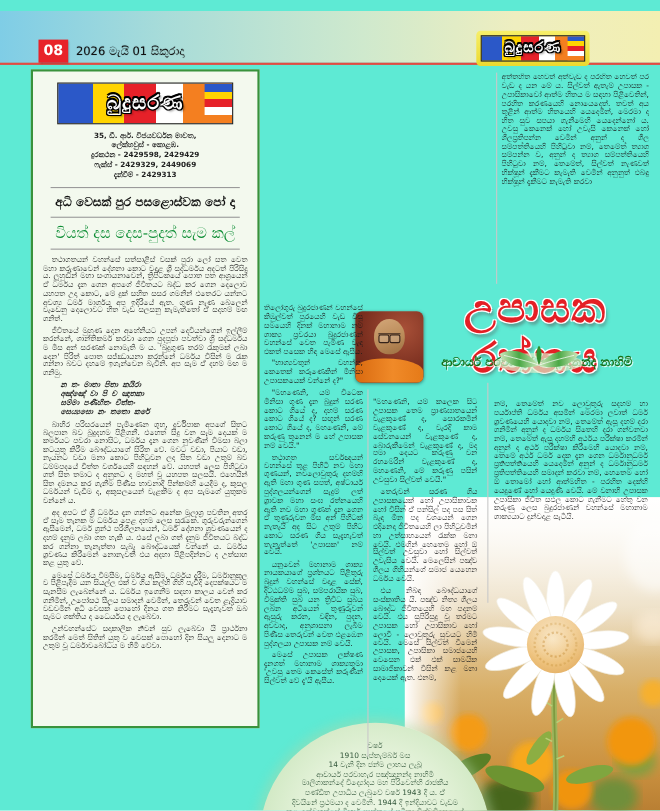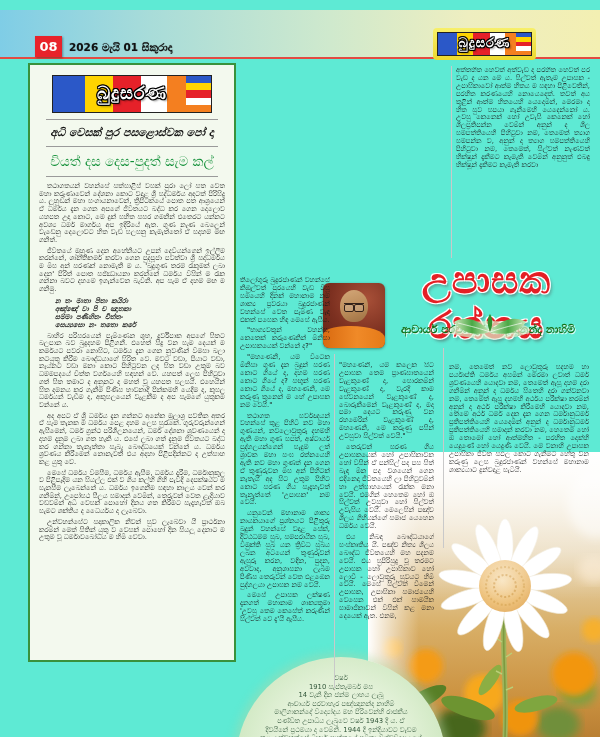--- a/index.html
+++ b/index.html
@@ -5,21 +5,21 @@
   html,body{margin:0;padding:0;background:#fff;}
   #page{position:relative;width:600px;height:737px;overflow:hidden;background:#5eead4;
         font-family:"DejaVu Sans",sans-serif;color:#1a1a1a;}
   
   .hdr-band{position:absolute;left:0;top:10px;width:600px;height:47px;
     background:linear-gradient(90deg,#7fcde6 0%,#a8dcd9 25%,#cfe9cd 55%,#eeeec0 78%,#f3efb2 100%);}
   .hdr-rule{position:absolute;left:0;top:57px;width:600px;height:2px;background:#e34b42;}
   .pgnum{position:absolute;left:35px;top:36px;width:27px;height:21px;background:#e8232a;
     color:#fff;font-weight:bold;font-size:13px;line-height:21px;text-align:center;
     box-shadow:1px 1px 2px rgba(0,0,0,.35);}
-  .hdr-date{position:absolute;left:69px;top:41px;font-size:10.5px;font-weight:bold;color:#111;
+  .hdr-date{position:absolute;left:69px;top:41px;font-size:10.5px;font-weight:normal;color:#111;
     text-shadow:0 0 1px rgba(0,0,0,.4);}
   
   .flaglogo{position:relative;overflow:hidden;
     background:linear-gradient(90deg,#2b58c8 0 20%,#ffd400 20% 38%,#e62129 38% 56%,#ffffff 56% 72%,#f47f20 72% 100%);
     border:1px solid #222;}
   .flaglogo:after{content:"";position:absolute;right:0;top:0;width:16%;height:100%;
     background:repeating-linear-gradient(180deg,#2b58c8 0 20%,#ffd400 20% 40%,#e62129 40% 60%,#fff 60% 80%,#f47f20 80% 100%);}
   .flaglogo span{position:absolute;left:0;right:0;top:50%;transform:translateY(-54%);
     text-align:center;color:#fff;font-weight:bold;z-index:2;letter-spacing:1px;
     text-shadow:1px 0 0 #000,-1px 0 0 #000,0 1px 0 #000,0 -1px 0 #000,1px 1px 0 #000,-1px -1px 0 #000,1px -1px 0 #000,-1px 1px 0 #000,2px 2px 2px rgba(0,0,0,.4);}
@@ -27,21 +27,21 @@
     background:linear-gradient(180deg,#f7ef6a,#ecd92e);border-radius:4px;padding:0;}
   .logo-tr .flaglogo{position:absolute;left:4px;top:4px;right:4px;bottom:4px;}
   .logo-tr .flaglogo span{font-size:13px;}
   
   .leadbox{position:absolute;left:28px;top:63px;width:208px;height:599px;background:#f3f9ee;
     border:2px solid #39923c;box-sizing:border-box;padding:8px 9px;}
   .leadbox .flaglogo{width:158px;height:36px;margin:2px auto 6px;}
   .leadbox .flaglogo span{font-size:18px;}
   .addr{font-size:6.6px;line-height:9px;text-align:center;color:#222;font-weight:bold;}
   .hairline{border:0;border-top:1px solid #9a9a9a;width:92%;margin:6px auto;}
-  .poya{font-size:11px;font-weight:bold;text-align:center;color:#101010;line-height:14px;font-style:italic;}
+  .poya{font-size:11px;font-weight:bold;text-align:center;color:#101010;line-height:14px;}
   .poyadate{font-size:11.5px;font-weight:bold;text-align:center;color:#101010;letter-spacing:1px;}
   .grnhead{font-size:13.5px;font-weight:normal;text-align:center;color:#0e8e35;margin:3px 0;}
   .leadbody{font-size:6.8px;line-height:7.7px;text-align:justify;color:#151515;}
   .leadbody p{margin:0 0 3px;text-indent:8px;}
   .verse{margin:2px 0 3px 16px;font-style:italic;font-weight:bold;line-height:8.2px;font-family:Liberation Mono, monospace;}
   .verse div{text-indent:0;}
   
   .circle{position:absolute;left:236px;top:58px;width:210px;height:210px;border-radius:50%;
     background:radial-gradient(circle at 50% 45%,#eef7e6 0%,#e2f1d7 45%,#cbe6bd 75%,#b2d8a6 100%);
     box-shadow:0 0 10px 4px rgba(178,216,166,.45);}
@@ -171,20 +171,27 @@
         <circle cx="0" cy="0" r="11" fill="none" stroke="#cf9a48" stroke-width="2" stroke-dasharray="2 2" opacity="0.6"></circle>
       </g>
     </svg>
   </div>
   <div class="flower-fade"></div>
 
   <div class="leadbox abovefold">
     <div class="flaglogo">
       <span>බුදුසරණ</span>
     </div>
+    <div class="addr">
+      <div>35, ඩී. ආර්. විජයවර්ධන මාවත,</div>
+      <div>ලේක්හවුස් - කොළඹ.</div>
+      <div>දුරකථන - 2429598, 2429429</div>
+      <div>ෆැක්ස් - 2429329, 2449069</div>
+      <div>දැන්වීම් - 2429313</div>
+    </div>
     <hr class="hairline">
     <div class="poya">අධි වෙසක් පුර පසළොස්වක පෝ දා</div>
     <hr class="hairline">
     <div class="grnhead">වියත් දස දෙස-පුදත් සැම කල්</div>
     <hr class="hairline">
     <div class="leadbody">
       <p>තථාගතයන් වහන්සේ සත්සාළිස් වසක් පුරා ලෝ සත වෙත මහා කරුණාවෙන් දේශනා කොට වදාළ ශ්‍රී සද්ධර්මය අදටත් පිරිසිදු ය. ලුහුඬින් මහා සංගායනාවෙන්, ත්‍රිපිටකයේ පොත පත ආශ්‍රයෙන් ඒ ධර්මය දැන ගෙන අපගේ ජීවිතයට බද්ධ කර ගෙන දෙලොව යහපත උදා කොට, මේ දුක් සහිත සසර ගමනින් එතෙරට යන්නට අවශ්‍ය ධර්ම මාර්ගය අප ඉදිරියේ ඇත. ගුණ නැණ බෙලෙන් වැඩෙනු දෙලොවට හිත වැඩ සලසනු කැමැත්තෝ ඒ සදහම් මඟ ගනිත්.</p>
       <p>ජීවිතයේ මුහුණ දෙන අහේනියට උපන් දෙවියන්ගෙන් ඉල්ලීම් කරන්නේ, ශාන්තිකර්ම කරවා ගෙන පුදපූජා පවත්වා ශ්‍රී සද්ධර්මය ම මිස අන් සරණක් නොමැති ම ය. 'බුදුගුණ තරම් රැකුමක් ලබා දෙන' පිරිත් පොත සජ්ඣායනා කරන්නේ ධර්මය විසින් ම රැක ගන්නා බවට දහමේ ඉගැන්වෙන බැවිනි. අප සැම ඒ දහම් මඟ ම ගනිමු.</p>
       <div class="verse">
         <div>න තං මාතා පිතා කයිරා</div>

